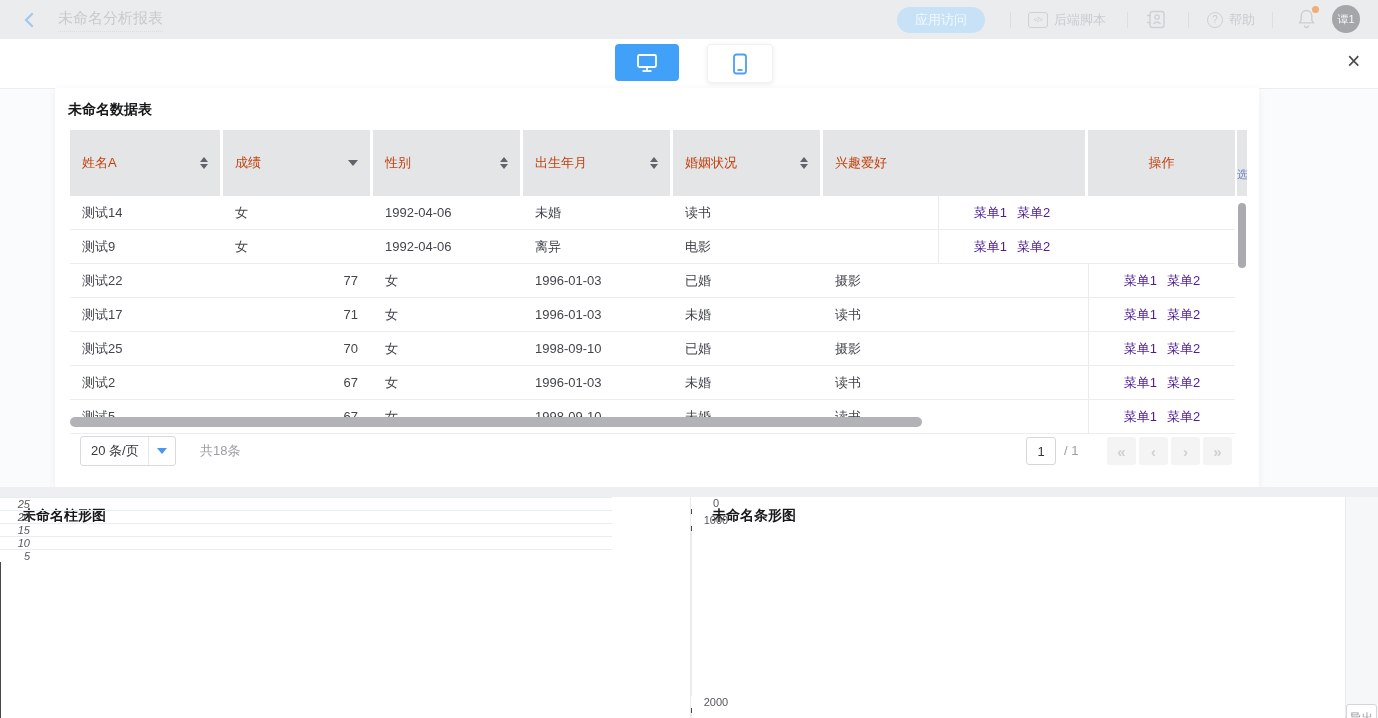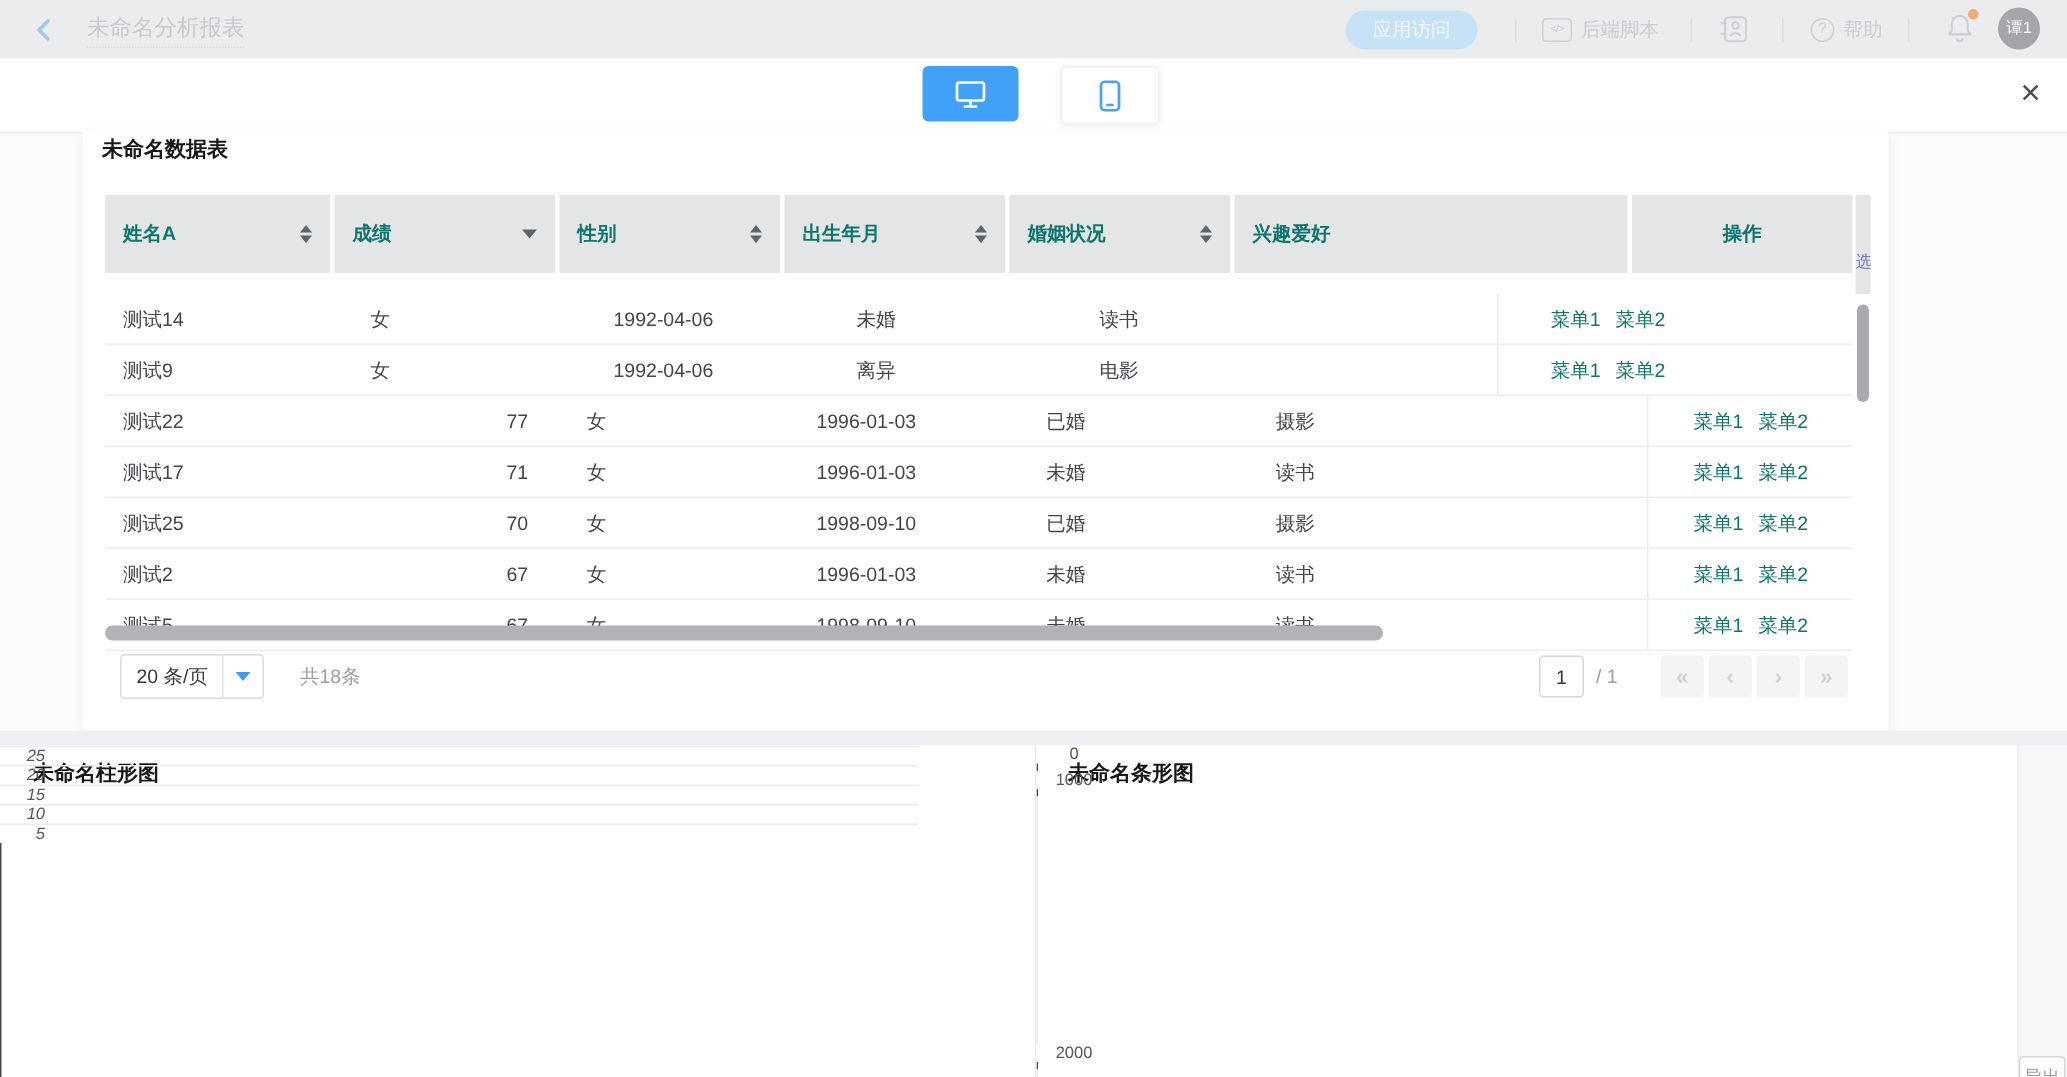--- a/index.html
+++ b/index.html
@@ -27,35 +27,35 @@
   #toolbar{position:absolute;left:0;top:39px;width:1378px;height:49px;background:#fff;border-bottom:1px solid #ededef;}
   .dev-btn{top:5px;width:64px;height:37px;border-radius:4px;display:flex;align-items:center;justify-content:center;}
   .dev-btn.active{background:#41a0f7;}
   .dev-btn.idle{background:#fff;border:1px solid #f0f1f2;box-shadow:0 1px 5px rgba(0,0,0,.08);}
   .close-x{left:1347px;top:11px;font-size:23px;color:#4c4c4e;line-height:1;cursor:pointer;}
 
   
   #tableCard{left:55px;top:88px;width:1204px;height:399px;background:#fff;box-shadow:0 2px 8px rgba(31,35,41,.06);}
   .card-title{font-size:14px;font-weight:bold;color:#17181a;}
   #thead{left:15px;top:42px;display:flex;gap:3px;}
-  .hcell{height:52px;background:#e4e5e7;box-sizing:border-box;padding:0 12px;display:flex;
-         align-items:center;justify-content:space-between;font-size:13px;color:#0f766e;font-weight:bold;}
+  .hcell{height:66px;background:#e4e5e7;box-sizing:border-box;padding:0 12px;display:flex;
+         align-items:center;justify-content:space-between;font-size:13px;color:#c2410c;}
   .hcell.center{justify-content:center;}
   .sorters{display:flex;flex-direction:column;gap:2px;}
   .car-up{width:0;height:0;border-left:4px solid transparent;border-right:4px solid transparent;border-bottom:5px solid #5f636a;}
   .car-dn{width:0;height:0;border-left:4px solid transparent;border-right:4px solid transparent;border-top:5px solid #5f636a;}
   .car-dn.big{border-left-width:5px;border-right-width:5px;border-top-width:6px;}
   #headGutter{left:1182px;top:42px;width:10px;height:66px;background:#e4e5e7;overflow:hidden;}
   #headGutter span{display:block;margin-top:37px;font-size:11px;color:#6b7cc2;}
   #tbody{left:15px;top:108px;width:1165px;}
-  .trow{display:flex;gap:15px;height:33px;border-bottom:1px solid #ecedf0;align-items:stretch;}
+  .trow{display:flex;gap:3px;height:33px;border-bottom:1px solid #ecedf0;align-items:stretch;}
   .tcell{box-sizing:border-box;padding:0 12px;font-size:13px;color:#42464c;white-space:nowrap;
          overflow:hidden;display:flex;align-items:center;}
   .tcell.num{justify-content:flex-end;}
-  .tcell.action{border-left:1px solid #ebebee;justify-content:center;gap:10px;color:#0f766e;padding:0;}
+  .tcell.action{border-left:1px solid #ebebee;justify-content:center;gap:10px;color:#4c1d95;padding:0;}
   #vscroll{left:1183px;top:108px;width:8px;height:231px;}
   #vthumb{left:0;top:7px;width:8px;height:65px;background:#a9abb0;border-radius:4px;}
   #hthumb{left:15px;top:329px;width:852px;height:10px;background:#b1b3b7;border-radius:5px;}
 
   
   .pgsel{left:25px;top:348px;width:96px;height:30px;border:1px solid #d8dadd;border-radius:3px;
          background:#fff;box-sizing:border-box;display:flex;}
   .pgsel .txt{flex:1;line-height:28px;padding-left:10px;font-size:13px;color:#35383c;}
   .pgsel .caret{width:26px;border-left:1px solid #e3e5e8;display:flex;align-items:center;justify-content:center;}
   .tri-dn-blue{width:0;height:0;border-left:5px solid transparent;border-right:5px solid transparent;border-top:6px solid #4896ef;}
@@ -133,21 +133,21 @@
     <div class="abs dev-btn idle" style="left:707px;">
       <svg width="16" height="22" viewBox="0 0 16 22">
         <rect x="2" y="1.5" width="12" height="19" rx="2.5" fill="none" stroke="#4aa0f6" stroke-width="1.8"></rect>
         <line x1="5.5" y1="17" x2="10.5" y2="17" stroke="#4aa0f6" stroke-width="1.8"></line>
       </svg>
     </div>
     <div class="abs close-x">×</div>
   </div>
 
   <div id="tableCard" class="abs">
-    <div class="abs card-title" style="left:13px;top:3px;">未命名数据表</div>
+    <div class="abs card-title" style="left:13px;top:13px;">未命名数据表</div>
 
     <div id="thead" class="abs">
         <div class="hcell" style="width: 150px;">
           <span>姓名A</span>
           <span class="sorters">
             <span class="car-up"></span>
             <span class="car-dn"></span>
           </span>
         </div>
         <div class="hcell" style="width: 147px;">

